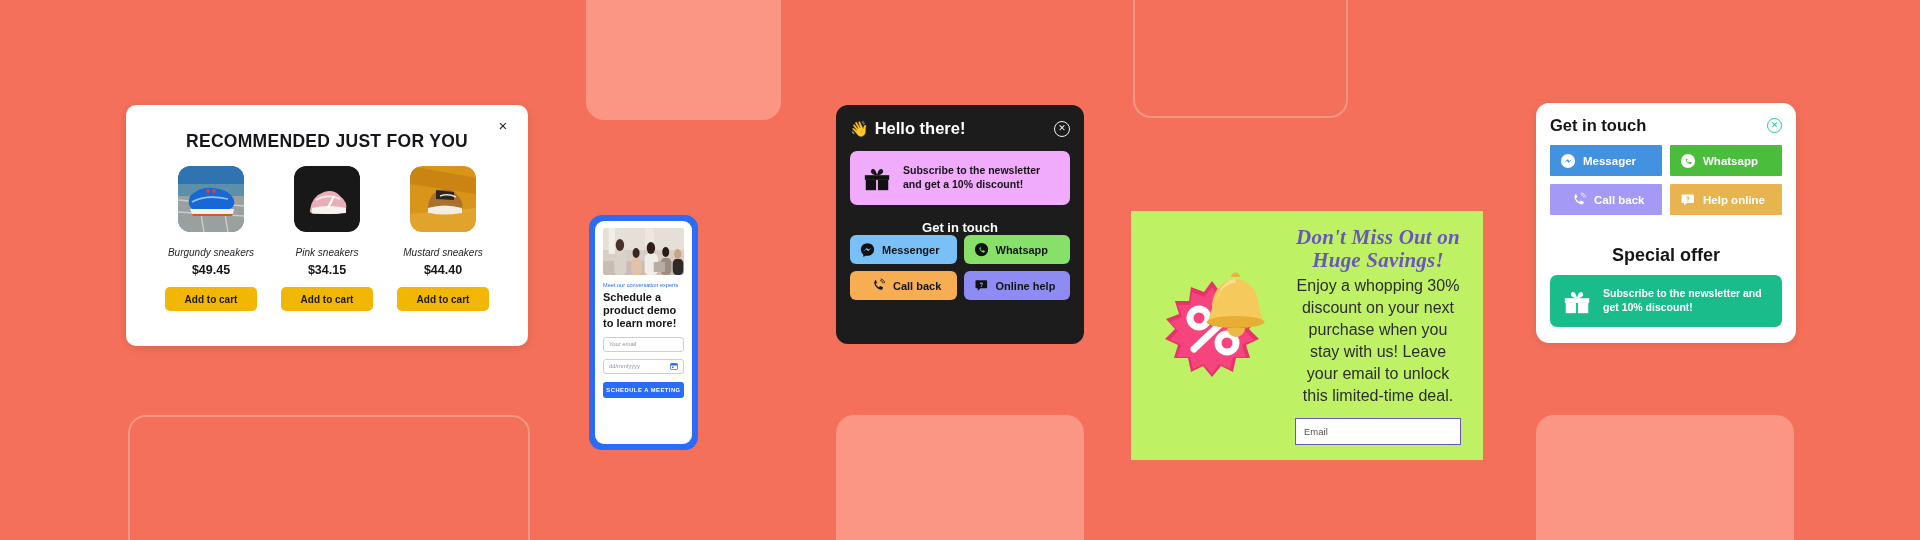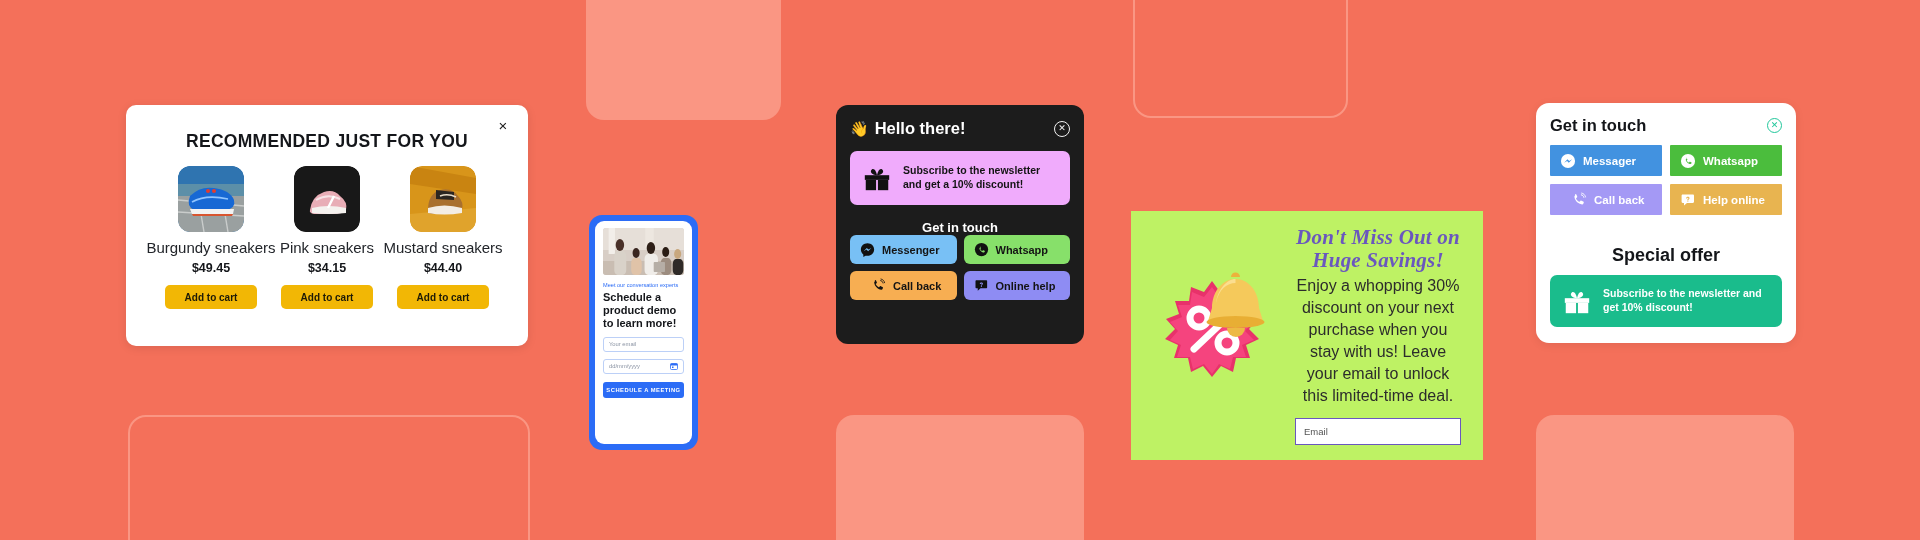--- a/index.html
+++ b/index.html
@@ -34,21 +34,21 @@
   #card-recommend .rec-title {
     text-align: center; font-size: 17.5px; font-weight: 700; letter-spacing: .3px;
     color: #14161A; margin: 4px 0 14px;
   }
   .prod-row { display: flex; justify-content: center; gap: 24px; }
   .prod { width: 92px; display: flex; flex-direction: column; align-items: center; }
   .prod-img {
     width: 66px; height: 66px; border-radius: 12px; overflow: hidden;
     display: block;
   }
-  .prod-name { font-size: 15px; color: #22252A; margin-top: 7px; white-space: nowrap; }
+  .prod-name { font-size: 10px; color: #22252A; margin-top: 15px; white-space: nowrap; font-style: italic; }
   .prod-price { font-size: 12.5px; font-weight: 700; color: #14161A; margin-top: 5px; }
   .btn-cart {
     margin-top: 10px; width: 92px; height: 24px; border: none; border-radius: 5px;
     background: #F2B705; color: #1d1a07; font-size: 10px; font-weight: 700;
     cursor: pointer; font-family: "Liberation Sans", sans-serif;
   }
 
   
   #card-phone {
     left: 589px; top: 215px; width: 109px; height: 235px;

